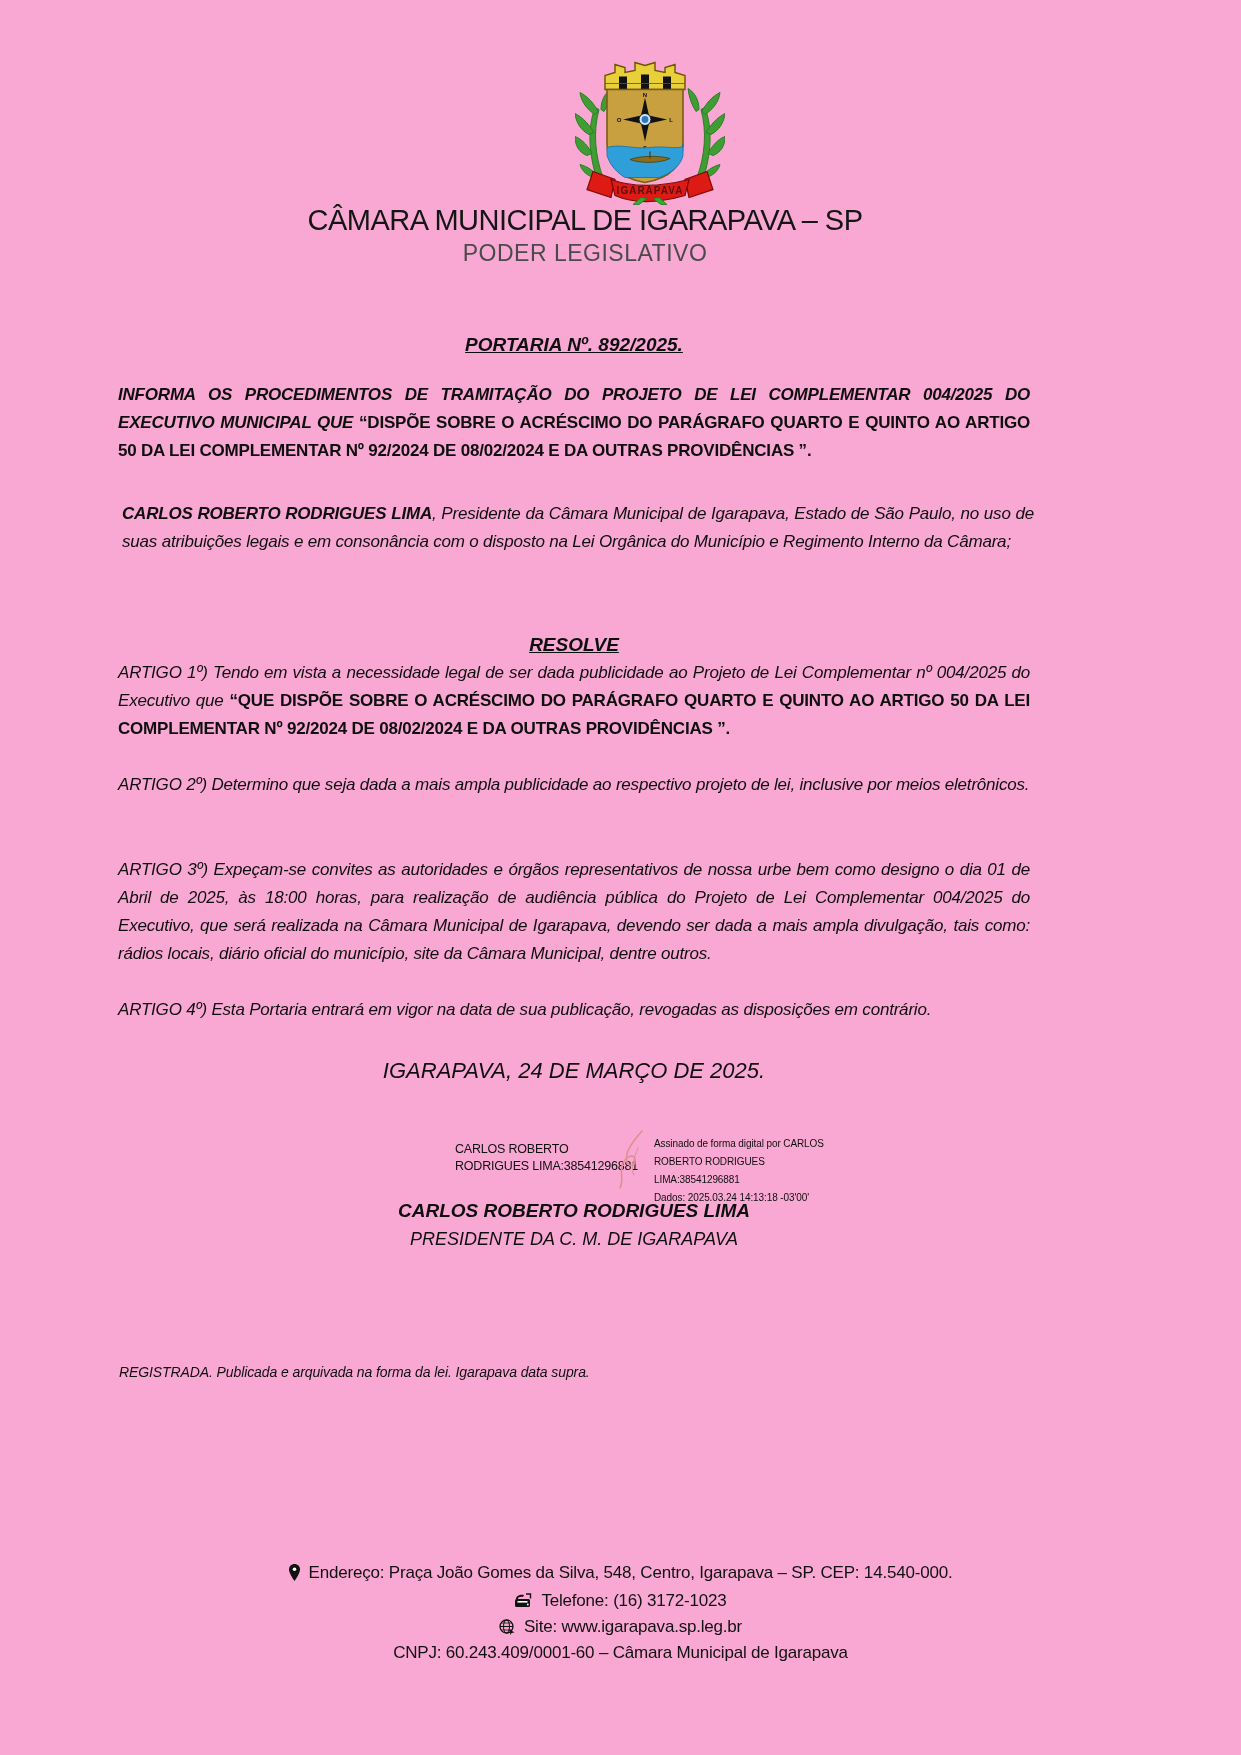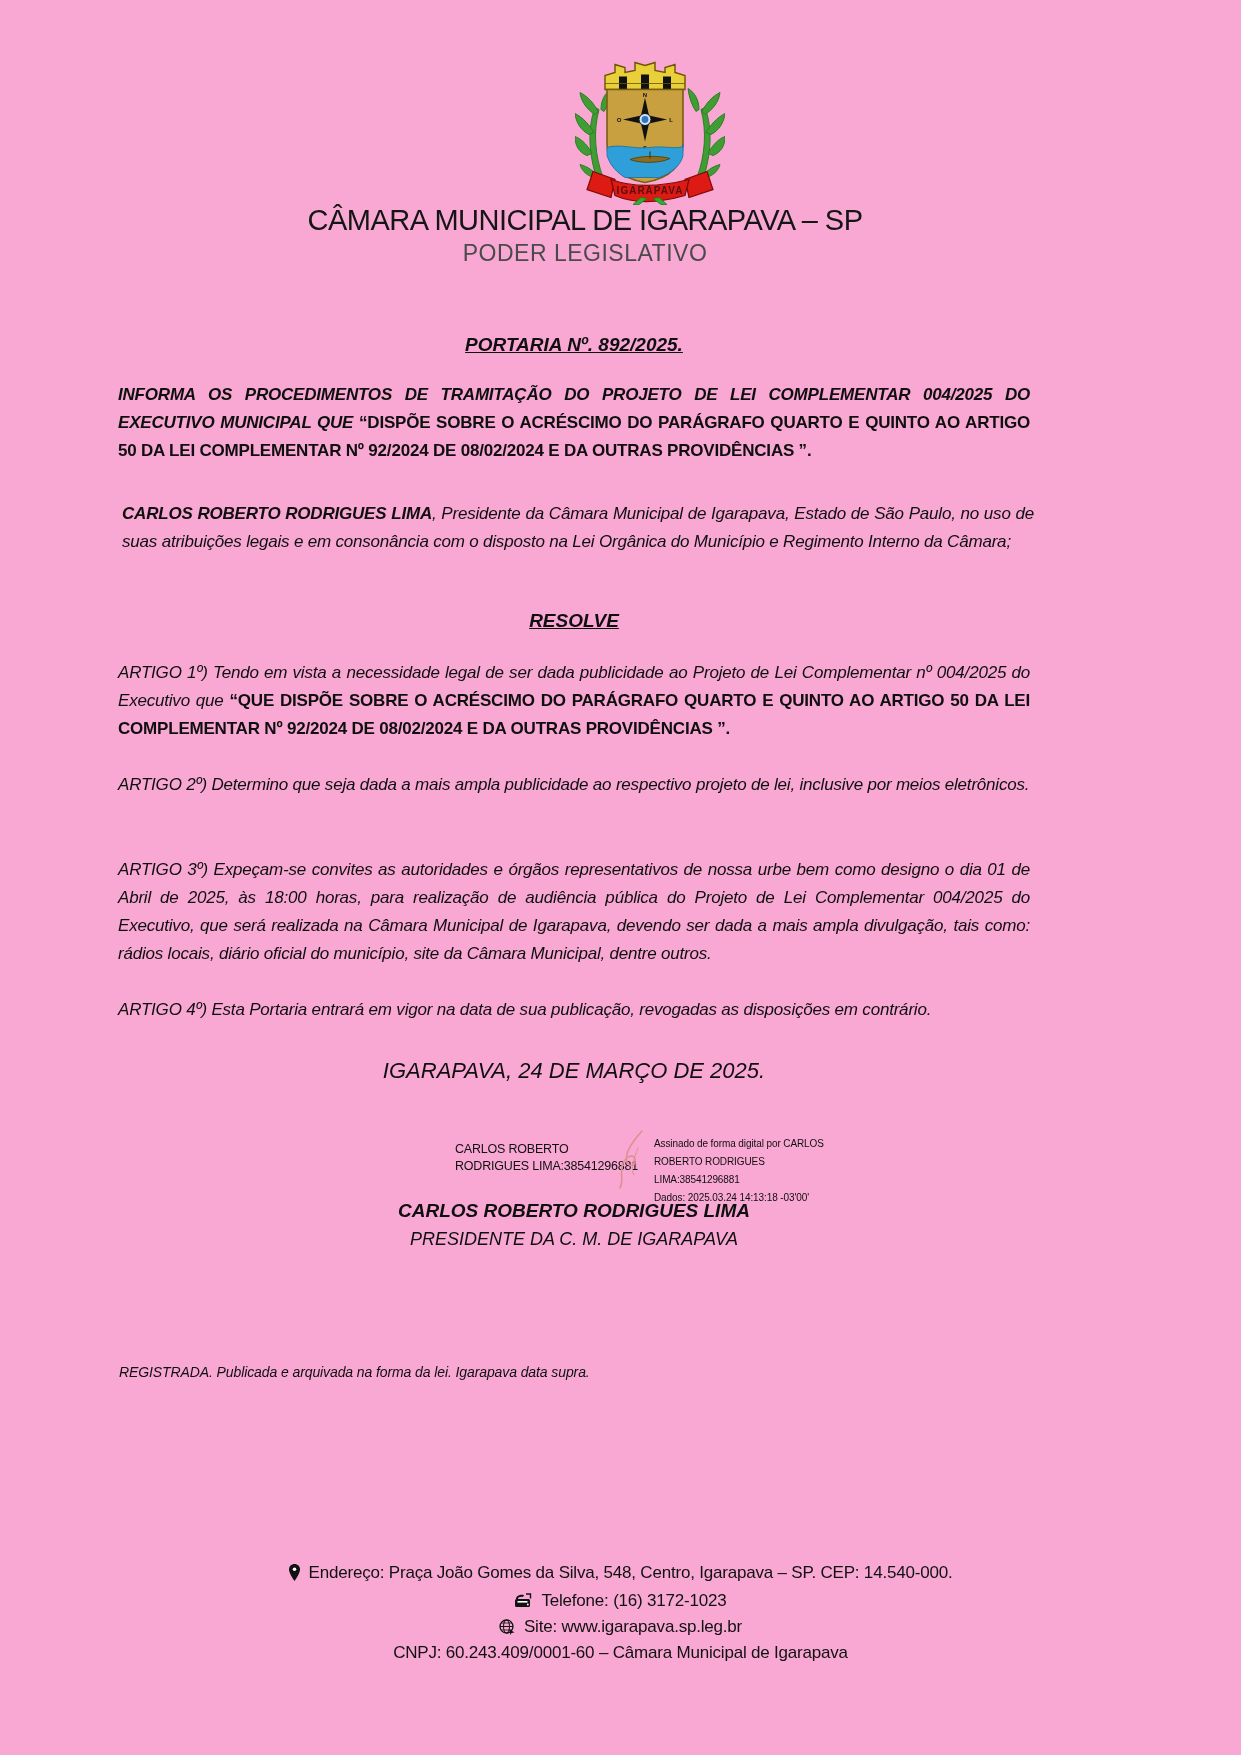--- a/index.html
+++ b/index.html
@@ -107,21 +107,21 @@
   </div>
 
   <p class="col para" style="top:381px;margin:0;">
     <span class="bi">INFORMA OS PROCEDIMENTOS DE TRAMITAÇÃO DO PROJETO DE LEI COMPLEMENTAR 004/2025 DO EXECUTIVO MUNICIPAL QUE </span><span class="b">“DISPÕE SOBRE O ACRÉSCIMO DO PARÁGRAFO QUARTO E QUINTO AO ARTIGO 50 DA LEI COMPLEMENTAR Nº 92/2024 DE 08/02/2024 E DA OUTRAS PROVIDÊNCIAS ”.</span>
   </p>
 
   <p class="col para i" style="top:496px;margin:4px;">
     <span class="bi">CARLOS ROBERTO RODRIGUES LIMA</span><span>, Presidente da Câmara Municipal de Igarapava, Estado de São Paulo, no uso de suas atribuições legais e em consonância com o disposto na Lei Orgânica do Município e Regimento Interno da Câmara;</span>
   </p>
 
-  <div class="col center doc-title" style="top:610px;">
+  <div class="col center doc-title" style="top:634px;">
     <span class="bi u">RESOLVE</span>
   </div>
 
   <p class="col para" style="top:659px;margin:0;">
     <span class="i">ARTIGO 1º) Tendo em vista a necessidade legal de ser dada publicidade ao Projeto de Lei Complementar nº 004/2025 do Executivo que </span><span class="b">“QUE DISPÕE SOBRE O ACRÉSCIMO DO PARÁGRAFO QUARTO E QUINTO AO ARTIGO 50 DA LEI COMPLEMENTAR Nº 92/2024 DE 08/02/2024 E DA OUTRAS PROVIDÊNCIAS ”.</span>
   </p>
 
   <p class="col para i" style="top:771px;margin:0;">ARTIGO 2º) Determino que seja dada a mais ampla publicidade ao respectivo projeto de lei, inclusive por meios eletrônicos.</p>
 
   <p class="col para i" style="top:856px;margin:0;">ARTIGO 3º) Expeçam-se convites as autoridades e órgãos representativos de nossa urbe bem como designo o dia 01 de Abril de 2025, às 18:00 horas, para realização de audiência pública do Projeto de Lei Complementar 004/2025 do Executivo, que será realizada na Câmara Municipal de Igarapava, devendo ser dada a mais ampla divulgação, tais como: rádios locais, diário oficial do município, site da Câmara Municipal, dentre outros.</p>

